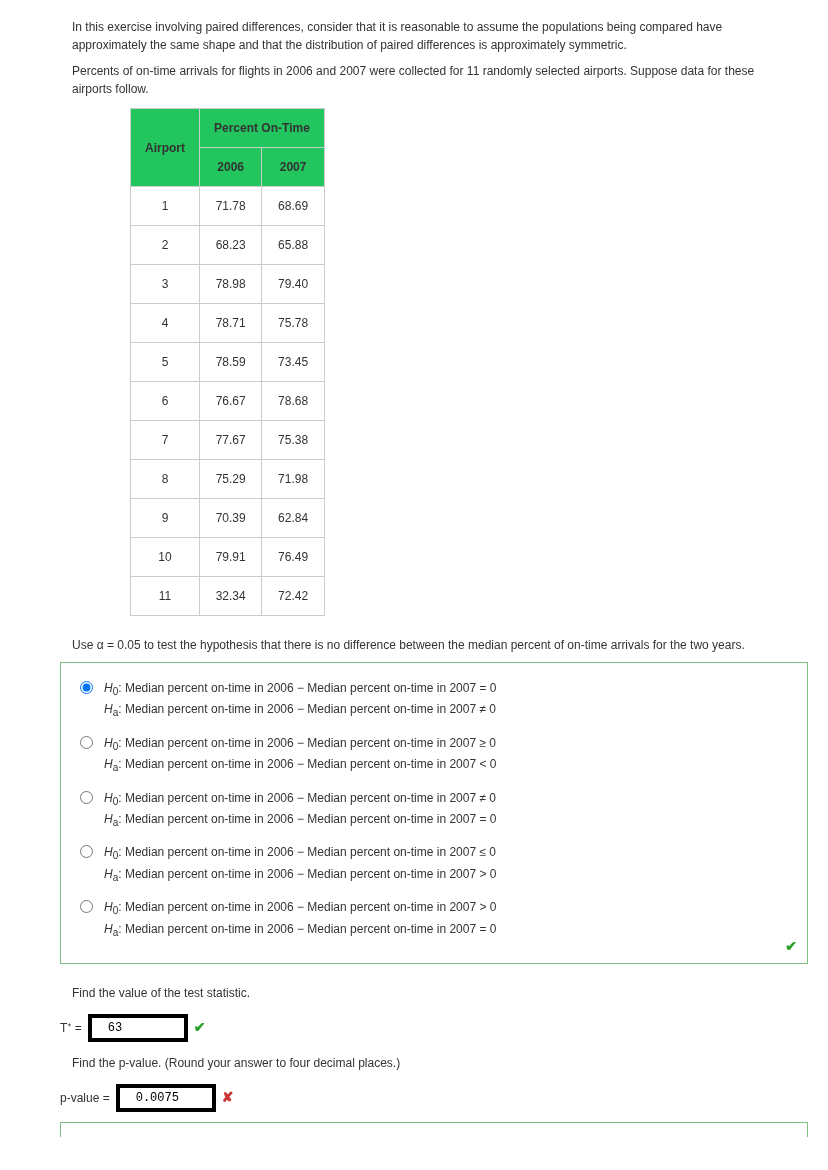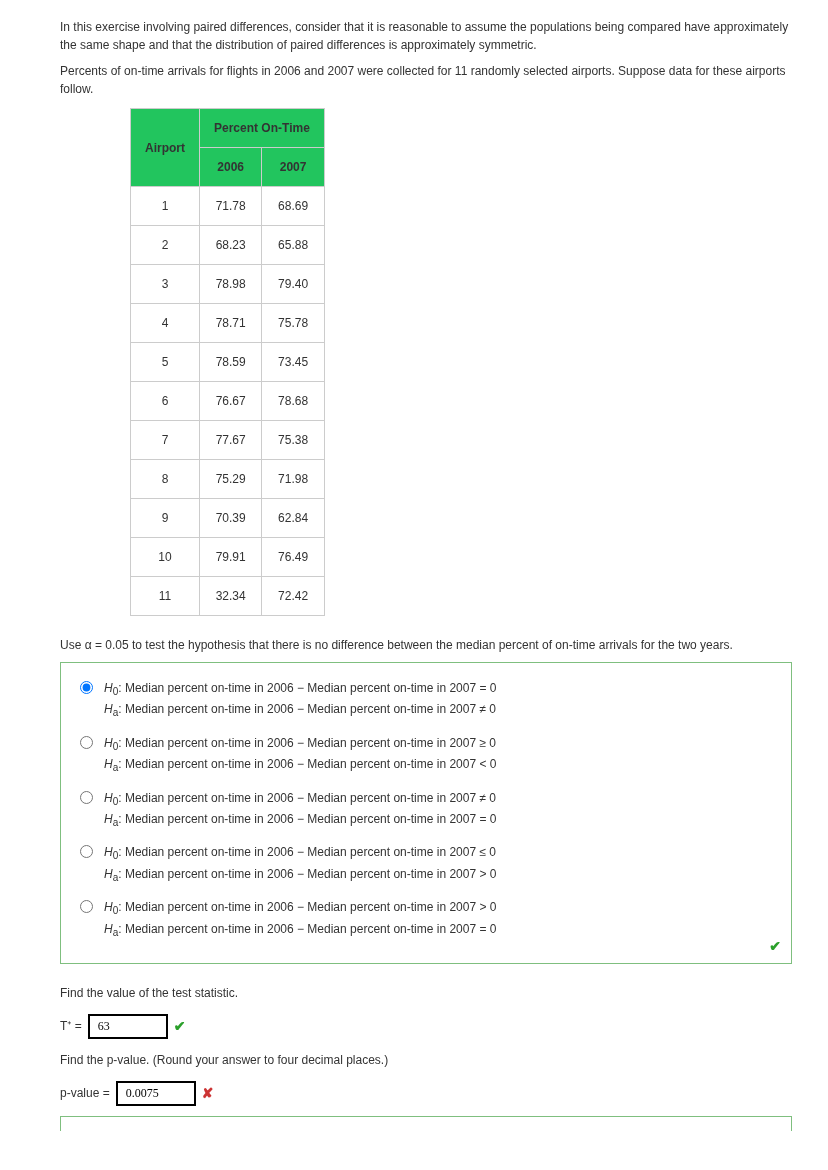--- a/index.html
+++ b/index.html
@@ -1,29 +1,29 @@
 <!DOCTYPE html>
 <html><head>
 <meta charset="utf-8">
 <style>
   body { margin:0; padding:0; font-family: Verdana, Arial, sans-serif; background:#fff; color:#333; }
   .page { width:828px; box-sizing:border-box; padding:10px 20px 30px 60px; font-size:12px; line-height:1.5; }
-  p { margin:8px 0; }
+  p { margin:8px 12px; }
   .data-table { border-collapse:collapse; margin:10px 0 20px 70px; }
   .data-table th, .data-table td { border:1px solid #ccc; padding:10px 14px; text-align:center; font-size:12px; }
   .data-table th { font-weight:bold; background:#22c55e; }
-  .radio-group { border:1px solid #7fbf7f; padding:10px 26px 10px 14px; margin:6px 16px 20px 0; position:relative; }
+  .radio-group { border:1px solid #7fbf7f; padding:10px 26px 10px 14px; margin:6px 0 20px 0; position:relative; }
   .radio-option { display:flex; align-items:flex-start; margin:6px 0 12px 0; gap:8px; }
   .radio-option input { margin-top:2px; flex:0 0 auto; }
   .radio-lines { flex:1; }
   .radio-lines div { line-height:1.6; }
   .sub { font-size:10px; vertical-align:sub; }
   .italic { font-style:italic; }
   .input-inline { display:inline-flex; align-items:center; gap:6px; margin:4px 0; }
-  .num-input { border:2px solid #000000; padding:3px 8px; width:60px; font-size:12px; font-family:Liberation Serif, serif; }
+  .num-input { border:4px solid #000000; padding:3px 16px; width:60px; font-size:12px; font-family:Liberation Mono, monospace; }
   .check-icon { color:#2ba02b; font-weight:bold; font-size:14px; }
   .cross-icon { color:#cc3333; font-weight:bold; font-size:14px; }
   .corner-check { position:absolute; right:10px; bottom:6px; color:#2ba02b; font-weight:bold; font-size:14px; }
 </style>
 </head>
 <body>
 
 <div class="page">
 
   <p>In this exercise involving paired differences, consider that it is reasonable to assume the populations being compared have approximately the same shape and that the distribution of paired differences is approximately symmetric.</p>

